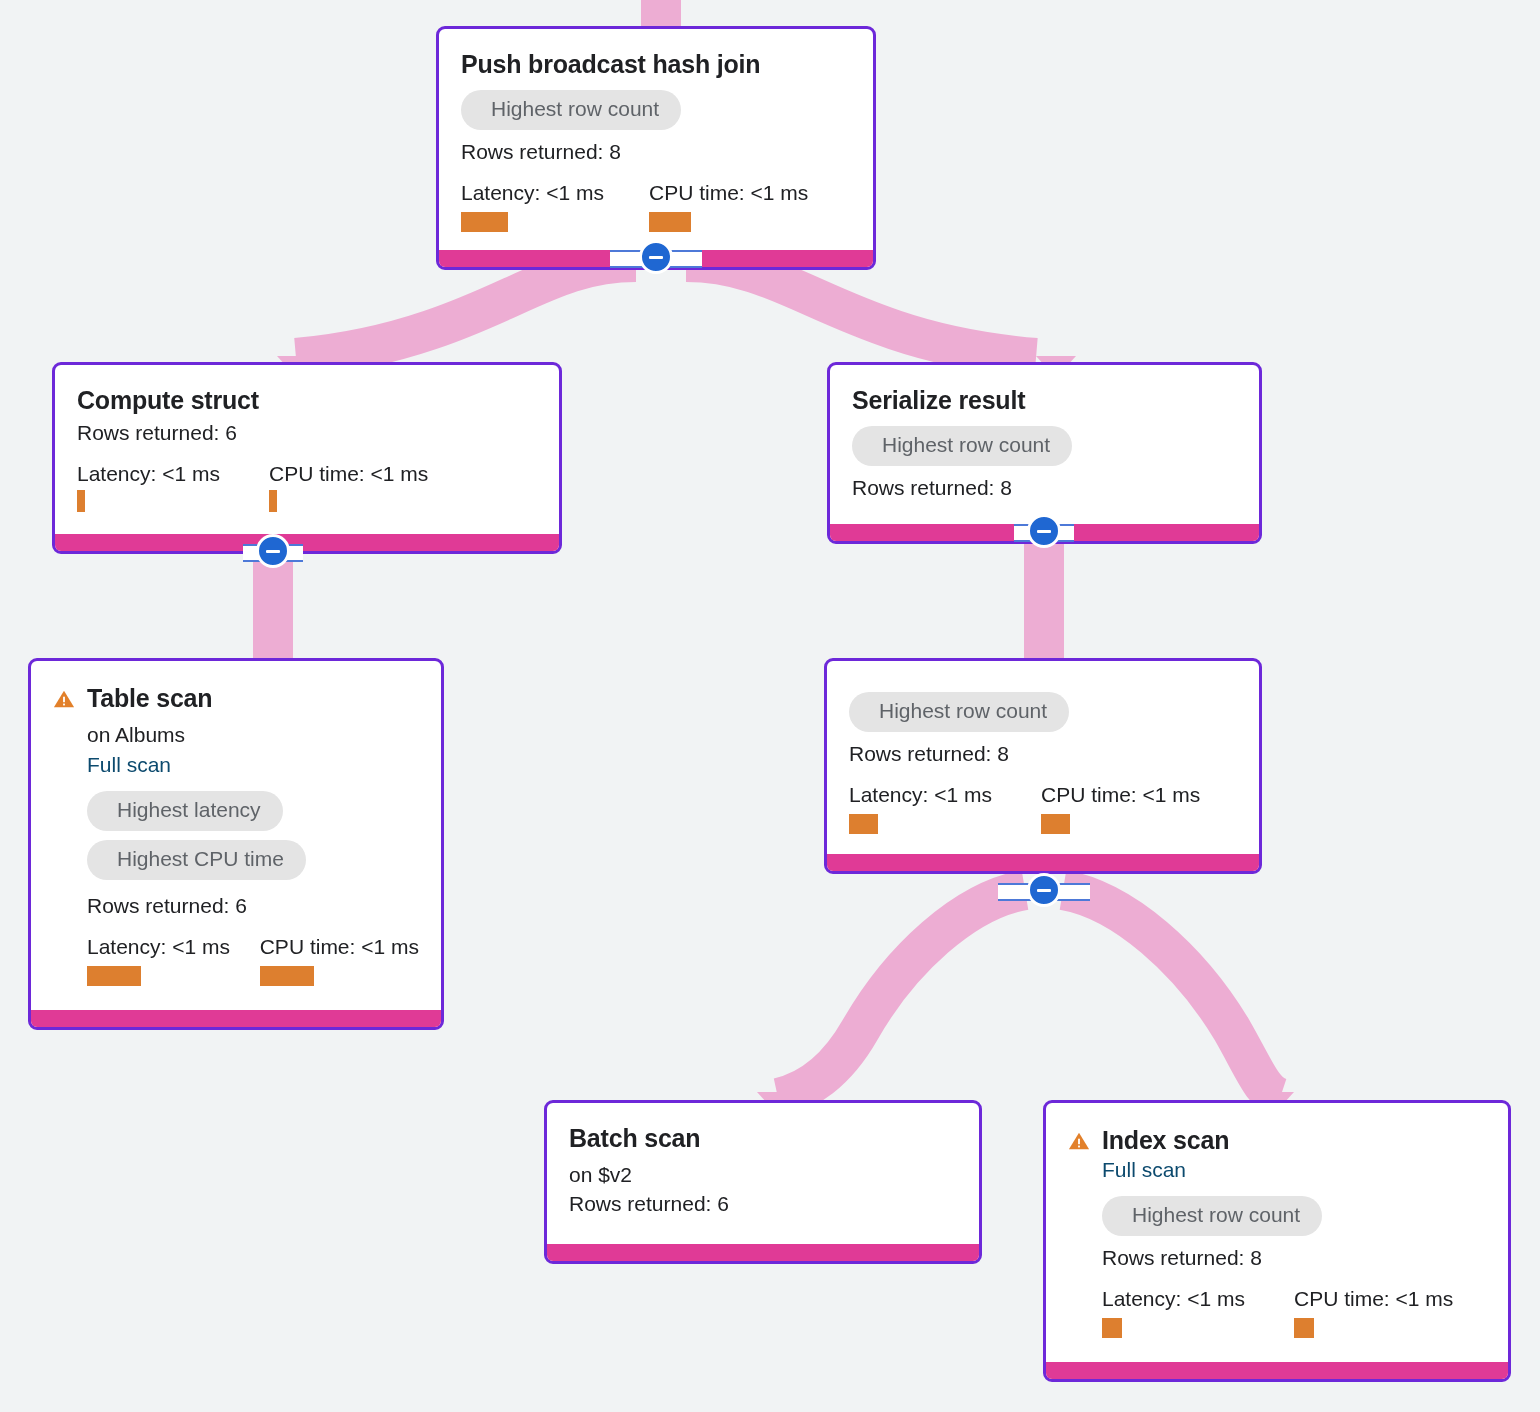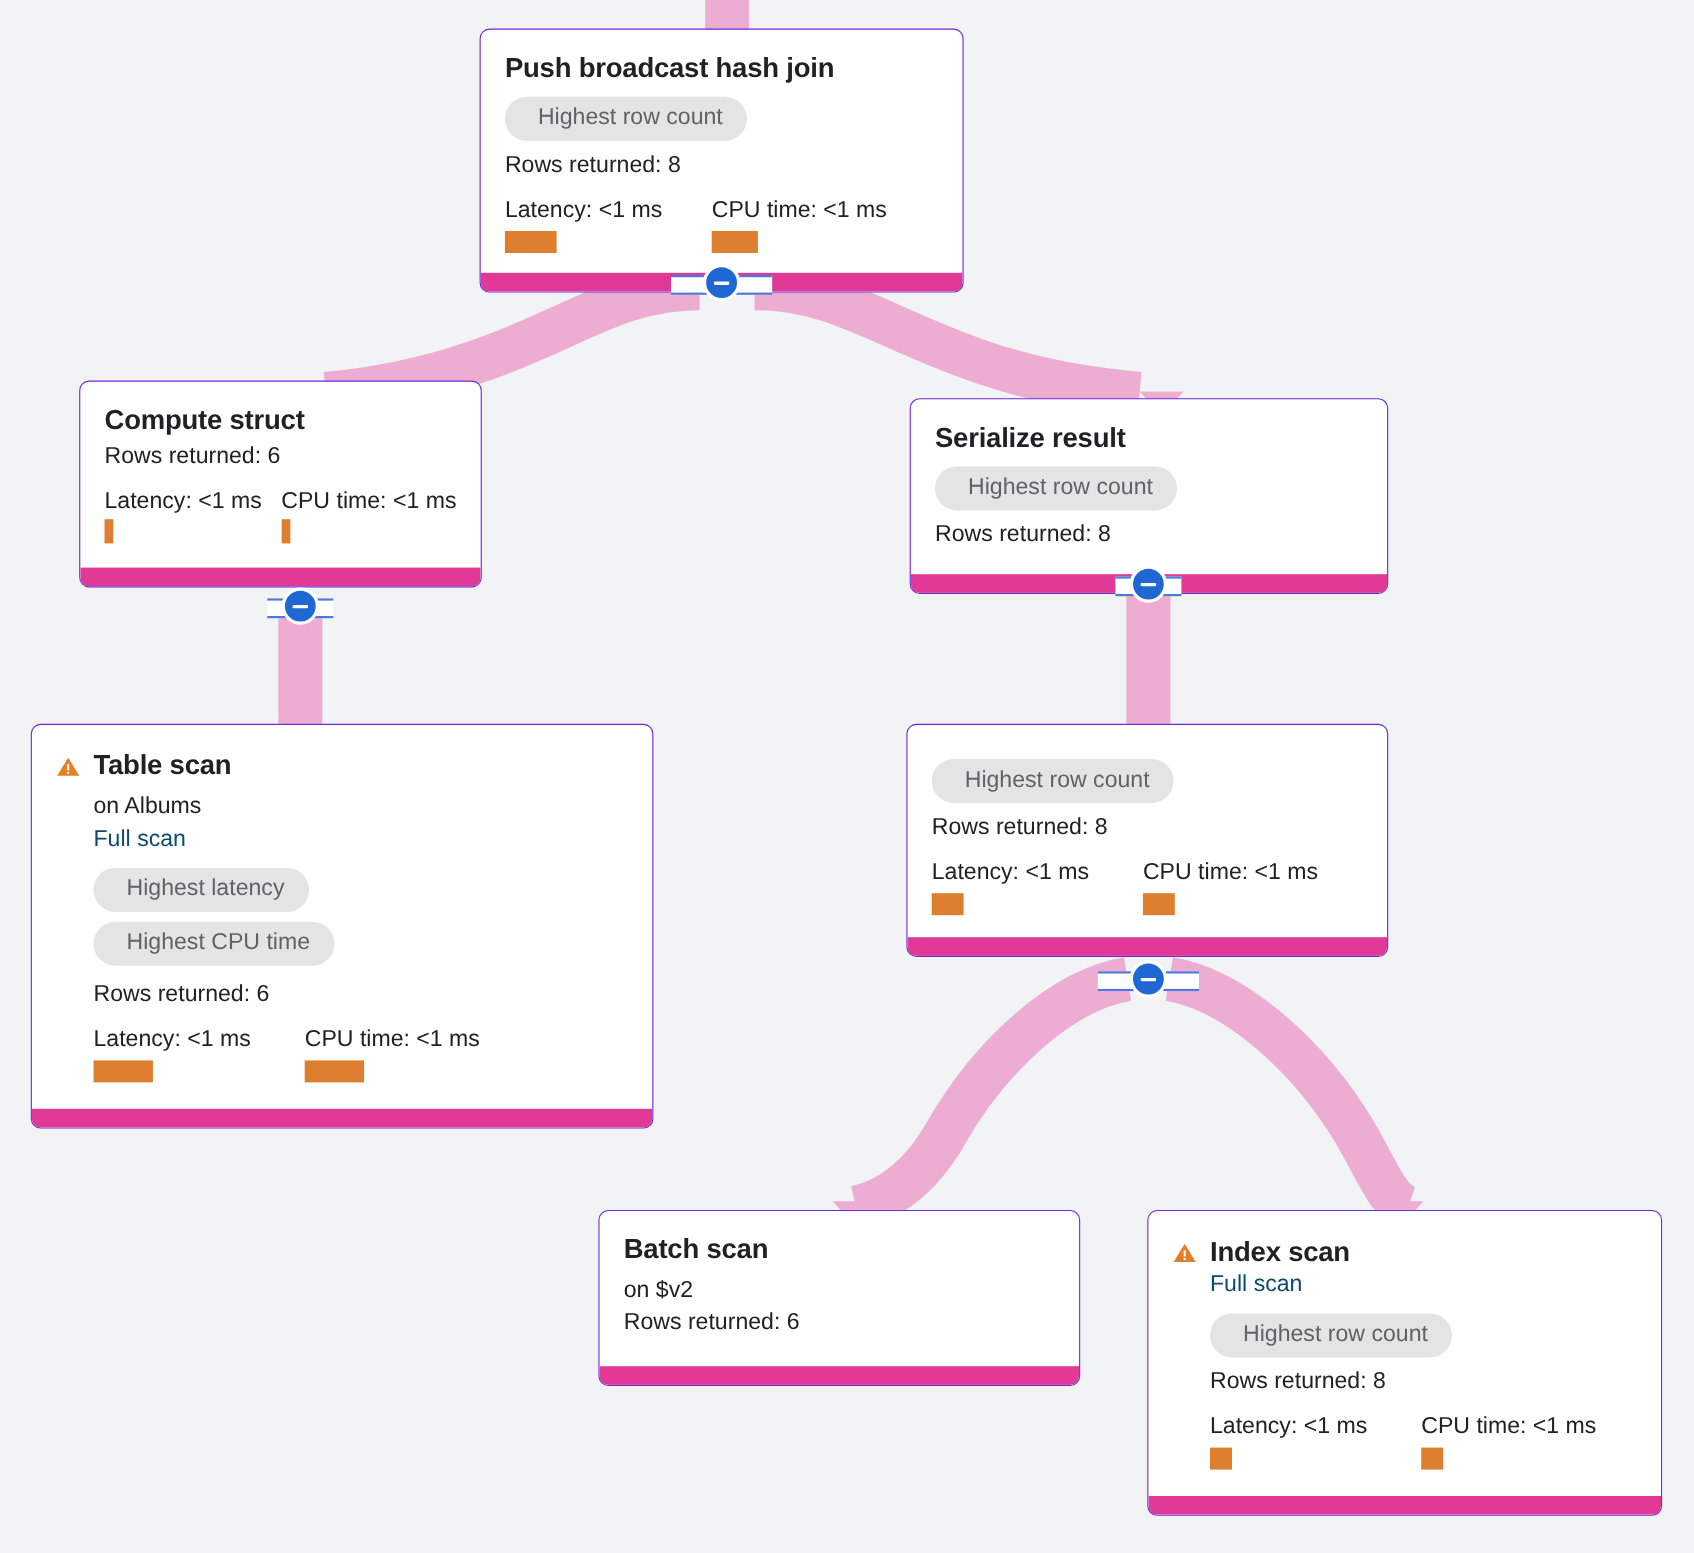--- a/index.html
+++ b/index.html
@@ -21,21 +21,21 @@
     left: 0; top: 0;
     width: 1540px; height: 1412px;
     pointer-events: none;
   }
 
   
   .node {
     position: absolute;
     box-sizing: border-box;
     background: #FFFFFF;
-    border: 1px solid #6d28d9;
+    border: 3px solid #6d28d9;
     border-radius: 9px;
     overflow: hidden;
     z-index: 5;
   }
   .node-body {
     padding: 20px 22px 18px 22px;
   }
   .node-head {
     display: flex;
     align-items: flex-start;
@@ -198,21 +198,21 @@
       </div>
     </div>
     <div class="node-footer"></div>
   </div>
   <div class="expander" style="left:639px; top:240px;">
     <div class="wings left"></div>
     <div class="wings right"></div>
     <div class="knob"></div>
   </div>
 
-  <div class="node" style="left:52px; top:346px; width:366px;margin-left:20px;">
+  <div class="node" style="left:52px; top:362px; width:510px;">
     <div class="node-body" style="padding-bottom:22px;">
       <div class="node-head">
         <div class="node-title">Compute struct</div>
       </div>
       <div class="rows" style="margin-top:4px;">Rows returned: 6</div>
       <div class="metrics">
         <div class="metric" style="width:192px;">
           <span class="mlabel">Latency: &lt;1 ms</span>
           <span class="bar" style="display:block;width:8px;height:22px;margin-top:3px;"></span>
         </div>
@@ -241,21 +241,21 @@
       <div class="rows">Rows returned: 8</div>
     </div>
     <div class="node-footer"></div>
   </div>
   <div class="expander" style="left:1027px; top:514px;">
     <div class="wings left short"></div>
     <div class="wings right short"></div>
     <div class="knob"></div>
   </div>
 
-  <div class="node" style="left:28px; top:658px; width:566px;">
+  <div class="node" style="left:28px; top:658px; width:416px;">
     <div class="node-body" style="padding:22px 22px 24px 22px;">
       <div class="node-head">
         <span class="warn-icon">
           <svg viewBox="0 0 24 24" width="22" height="22">
             <path d="M12 3 L23 21 L1 21 Z" fill="#E2802A"></path>
             <rect x="11" y="9.5" width="2" height="6" fill="#FFFFFF"></rect>
             <rect x="11" y="17" width="2" height="2" fill="#FFFFFF"></rect>
           </svg>
         </span>
         <div class="node-title">Table scan</div>

